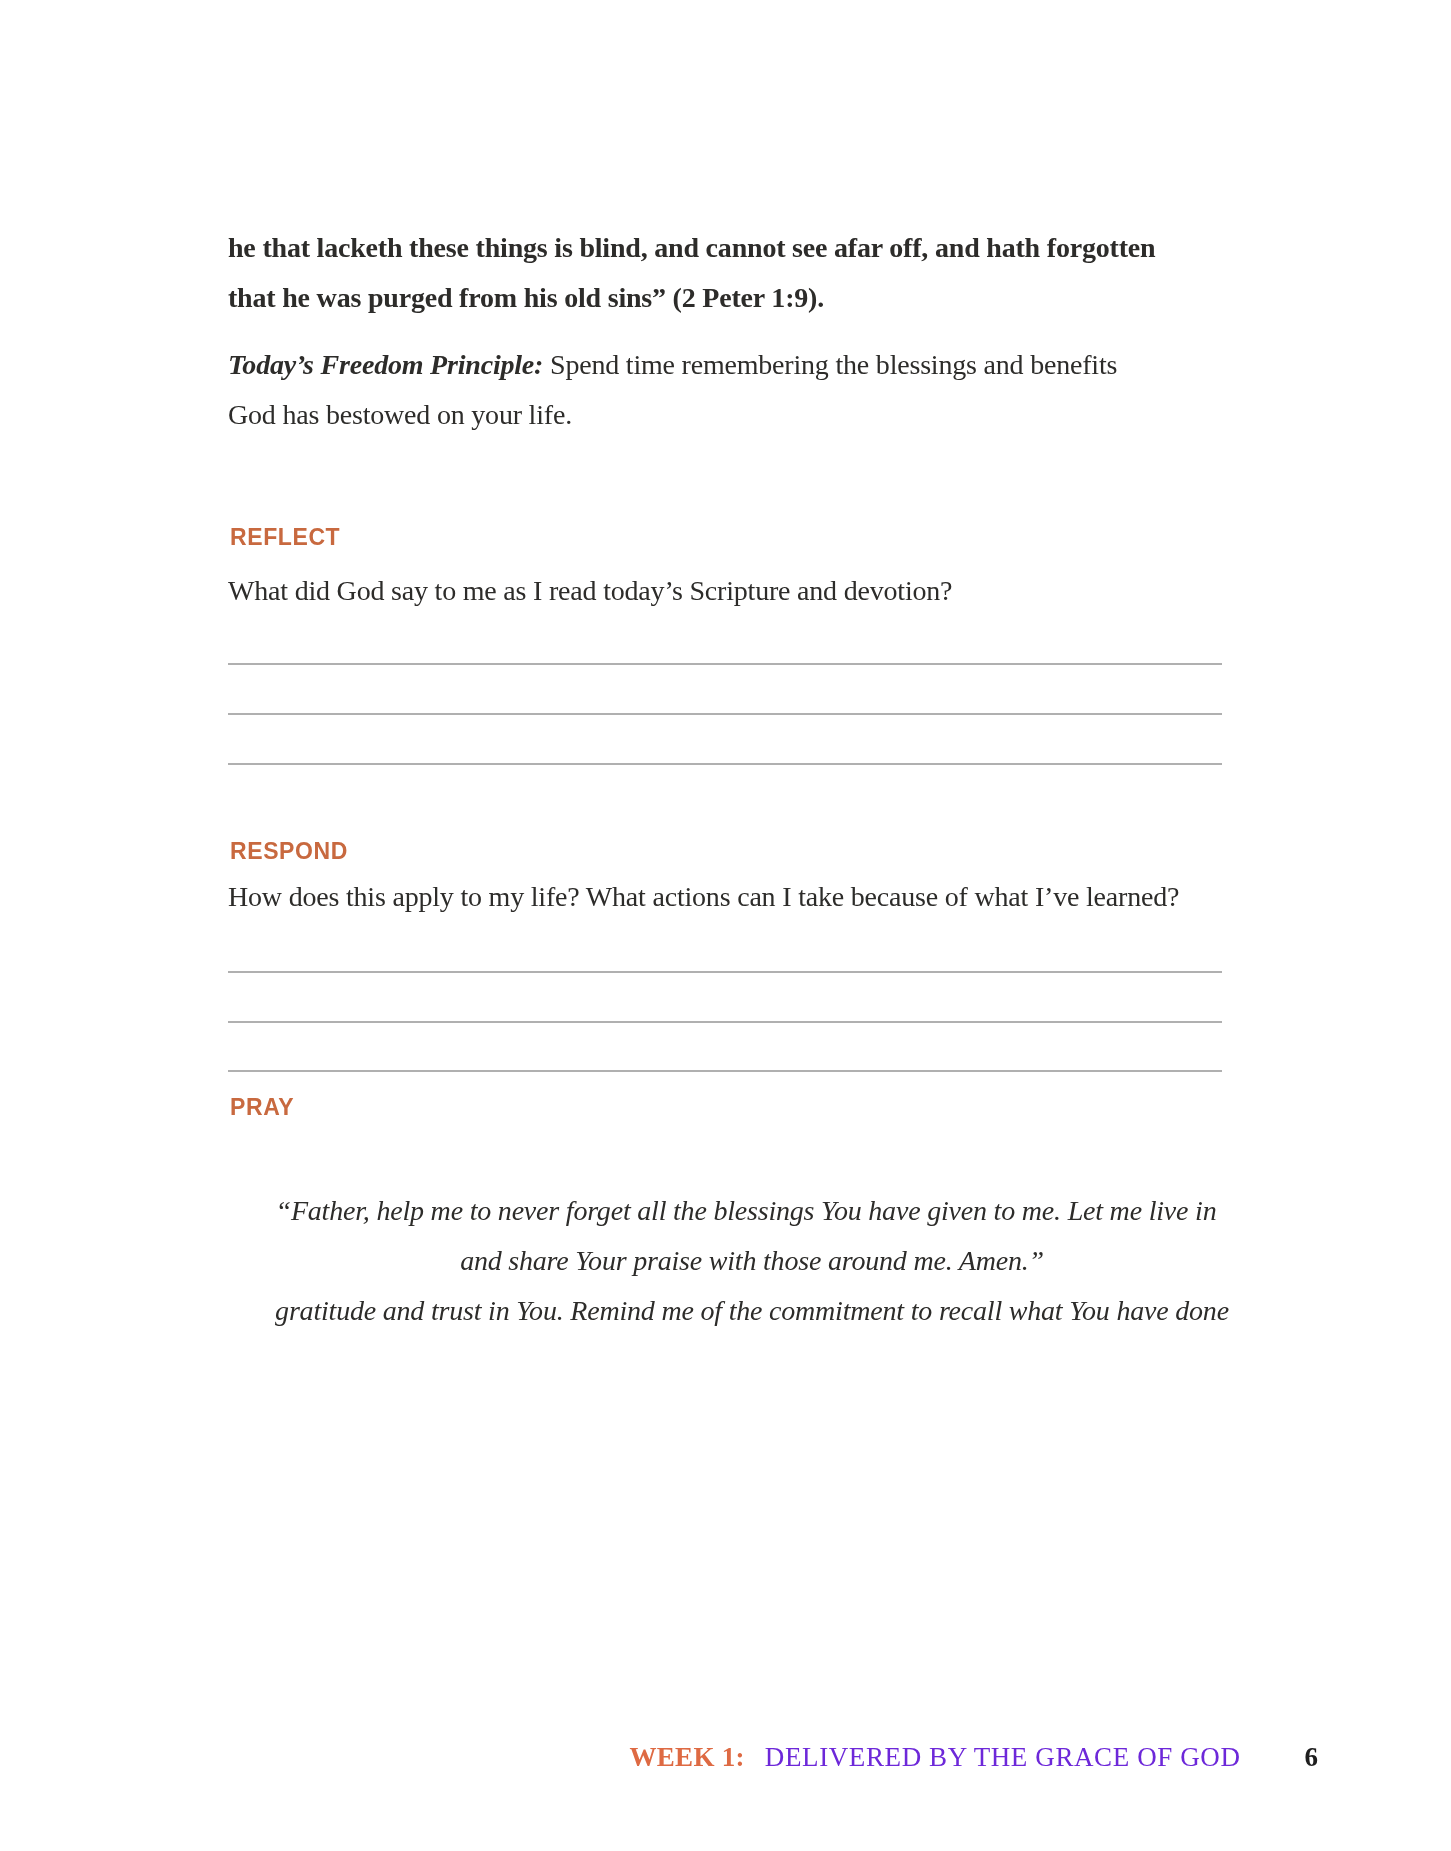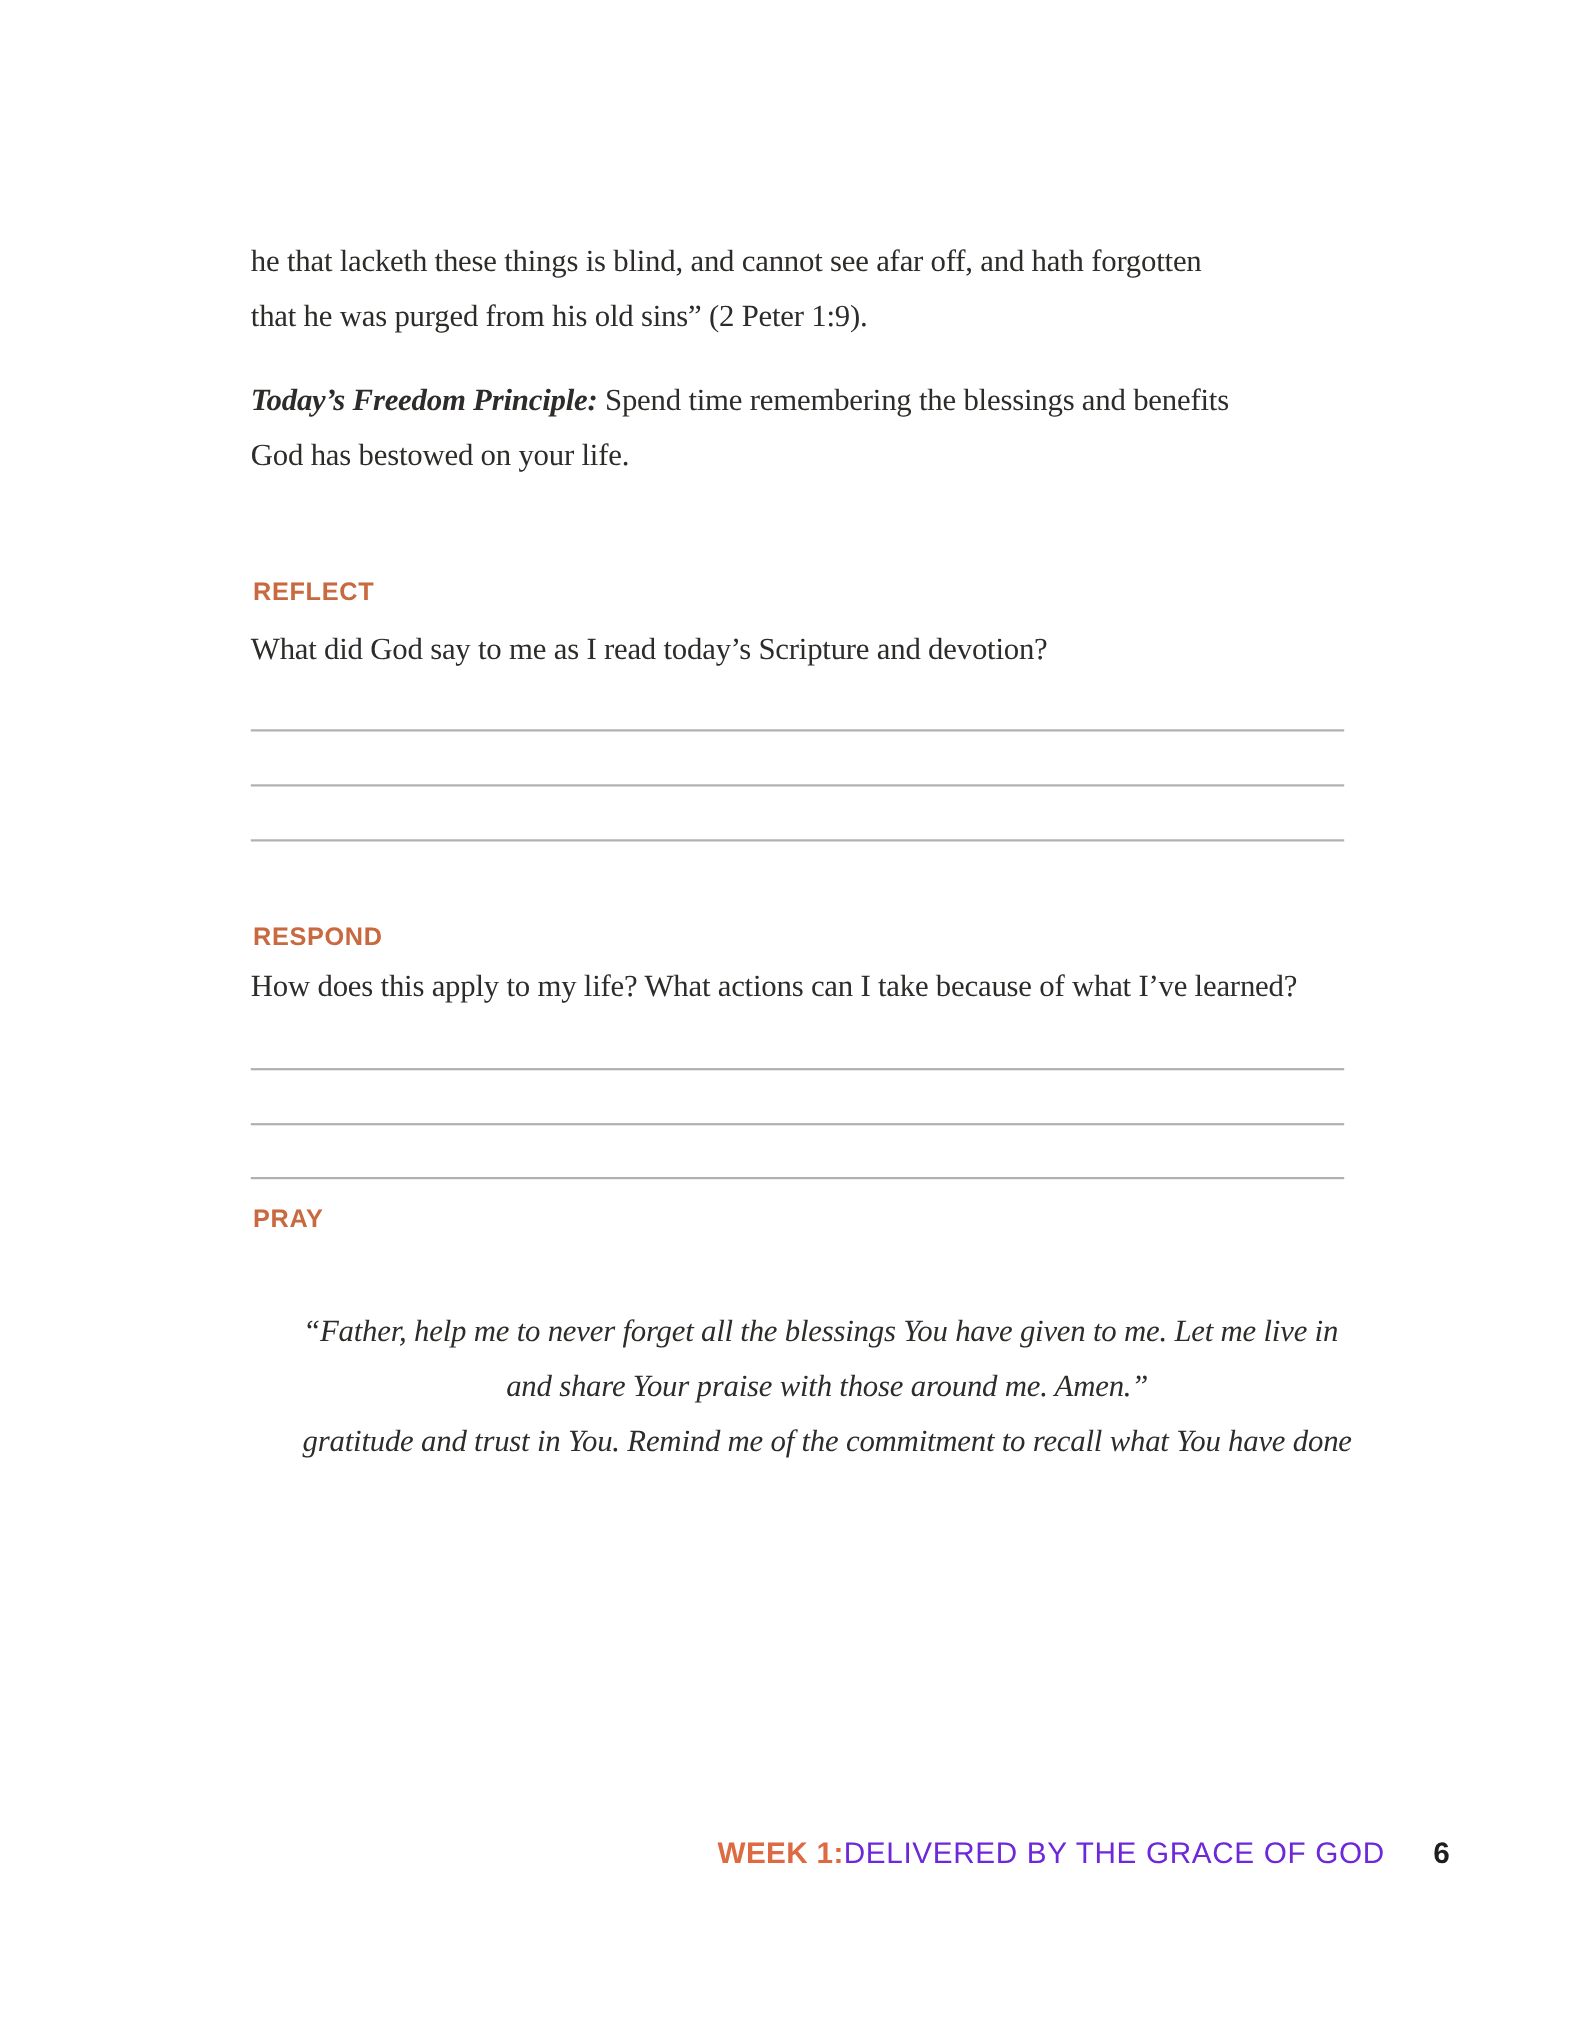--- a/index.html
+++ b/index.html
@@ -67,27 +67,28 @@
     font-style: italic;
     letter-spacing: -0.2px;
     color: #2D2C2A;
     text-align: center;
   }
   .prayer .line { display: block; white-space: nowrap; }
   .prayer .line.cont { margin-left: 12px; }
 
   
   .footer {
-    top: 1670px;
+    top: 1742px;
     right: 133px;
     display: flex;
     align-items: baseline;
-    font-family: Liberation Sans, sans-serif;
+    font-family: Liberation Serif, serif;
     font-size: 27px;
     white-space: nowrap;
+    gap: 20px;
   }
   .footer .week-label {
     font-weight: bold;
     color: #DE6A43;
     letter-spacing: 0.3px;
   }
   .footer .week-title {
     color: #6d28d9;
     letter-spacing: 0.6px;
   }
@@ -95,21 +96,21 @@
     margin-left: 44px;
     color: #1E1E1E;
     font-weight: 600;
   }
 </style>
 </head>
 <body>
 
 <div class="page">
 
-  <div class="abs body-text" style="top:213px;">
+  <div class="abs body-text" style="top:223px;font-weight:bold;">
     <span class="line">he that lacketh these things is blind, and cannot see afar off, and hath forgotten</span>
     <span class="line">that he was purged from his old sins” (2 Peter 1:9).</span>
   </div>
 
   <div class="abs body-text" style="top:340px;">
     <span class="line"><b class="bold-label">Today’s Freedom Principle:</b><span> Spend time remembering the blessings and benefits</span></span>
     <span class="line">God has bestowed on your life.</span>
   </div>
 
   <div class="abs section-heading" style="top:524px;">REFLECT</div>

